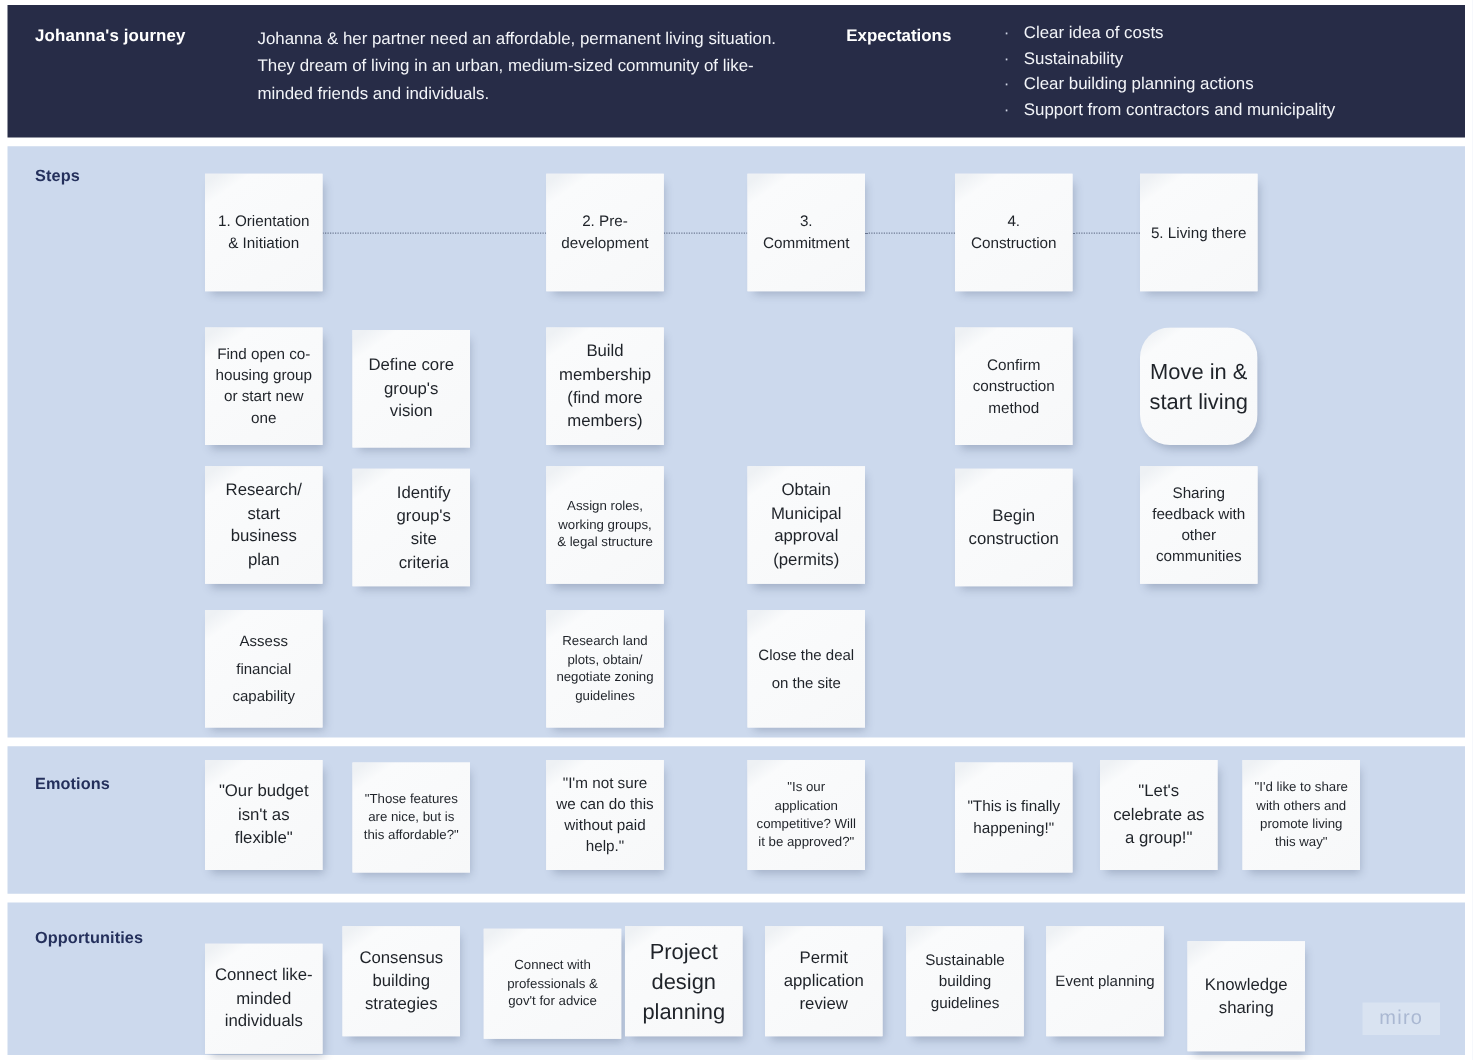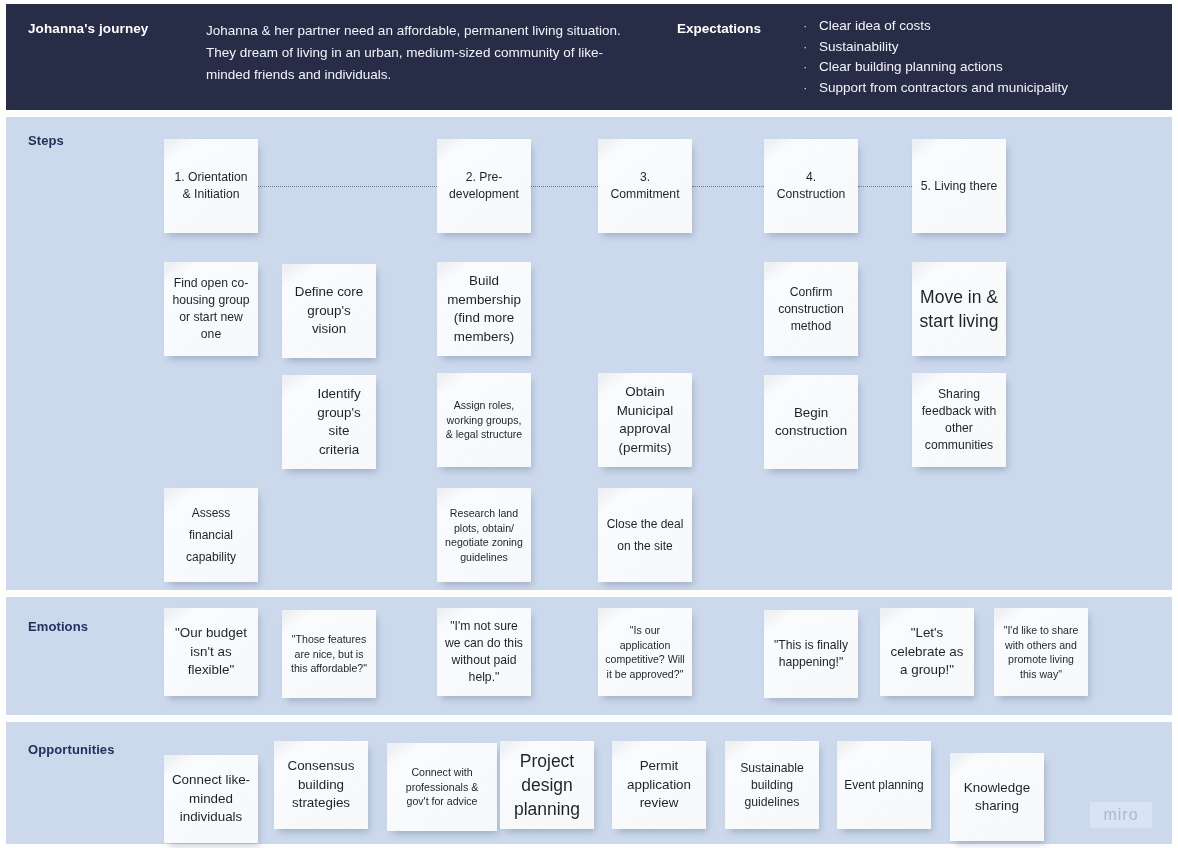--- a/index.html
+++ b/index.html
@@ -206,24 +206,27 @@
       </div>
     <div class="note note-step fs-md" style="left:276px; top:147px; height:94px;">
         <span>Define core group's vision</span>
       </div>
     <div class="note note-step fs-md" style="left:431px; top:145px; height:94px;">
         <span>Build membership (find more members)</span>
       </div>
     <div class="note note-step fs-sm" style="left:758px; top:145px; height:94px;">
         <span>Confirm construction method</span>
       </div>
-    <div class="note note-step fs-xl" style="left:906px; top:145px; height:94px;">
+    <div class="note note-step fs-xl" style="left:906px; top:145px; height:94px;border-radius:24px;">
         <span>Move in &amp; start living</span>
       </div>
 
+    <div class="note note-step fs-md" style="left:158px; top:256px; height:94px;">
+        <span>Research/ start business plan</span>
+      </div>
     <div class="note note-step fs-md" style="left:276px; top:258px; height:94px;padding-left:20px;">
         <span>Identify group's site criteria</span>
       </div>
     <div class="note note-step fs-xs" style="left:431px; top:256px; height:94px;">
         <span>Assign roles, working groups, &amp; legal structure</span>
       </div>
     <div class="note note-step fs-md" style="left:592px; top:256px; height:94px;">
         <span>Obtain Municipal approval (permits)</span>
       </div>
     <div class="note note-step fs-md" style="left:758px; top:258px; height:94px;">

